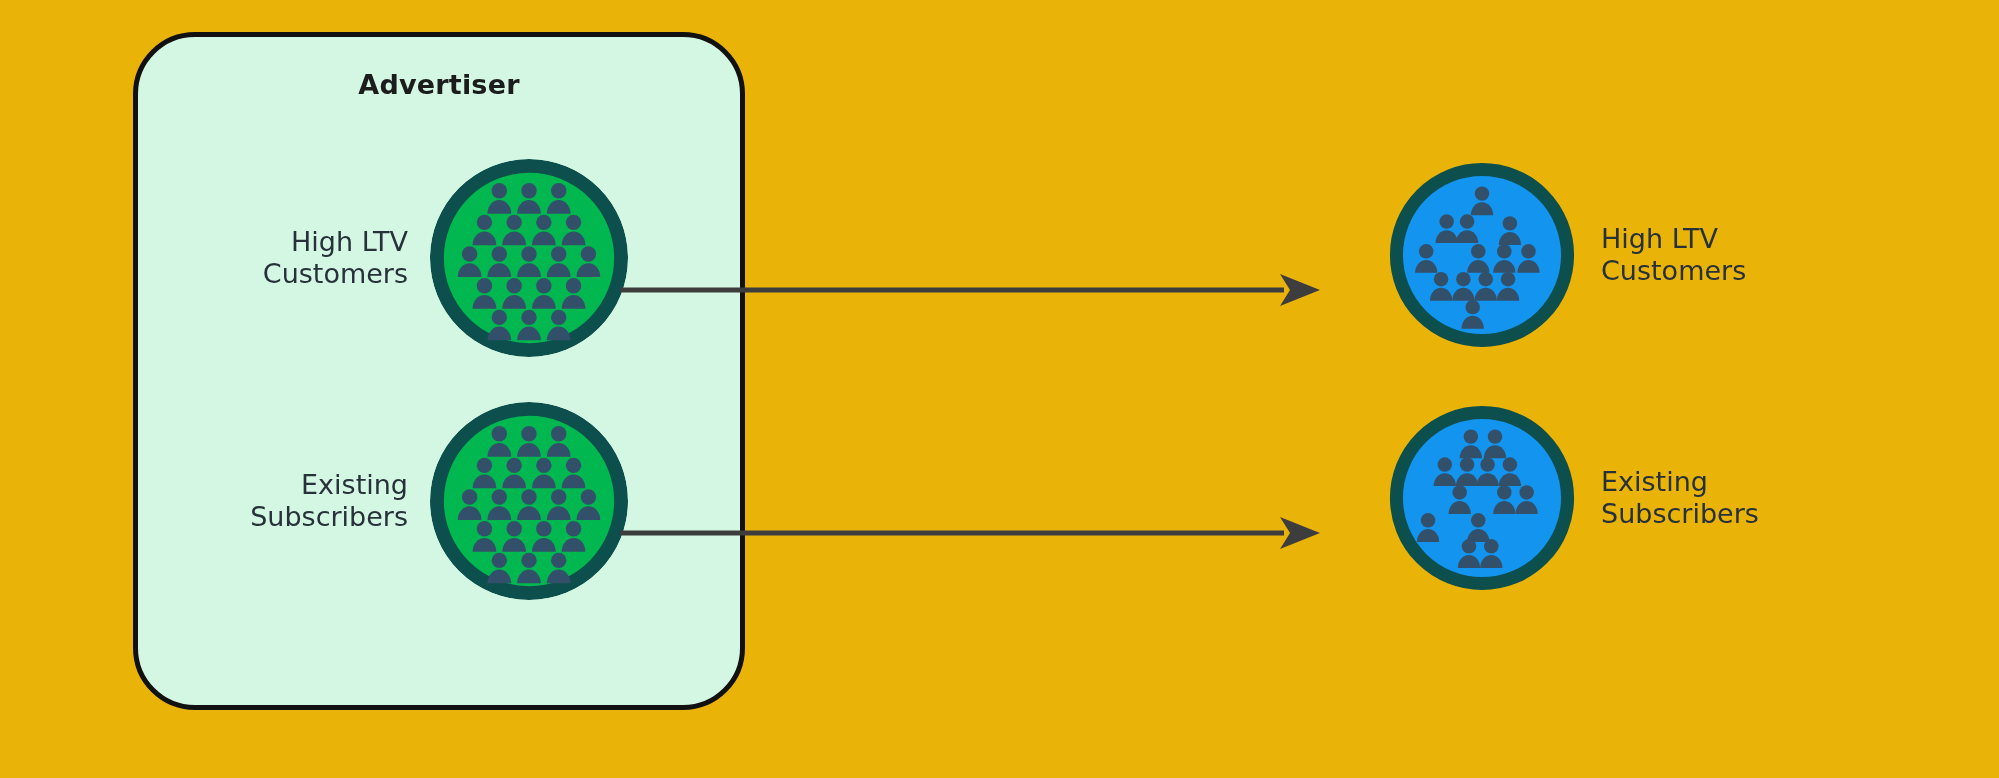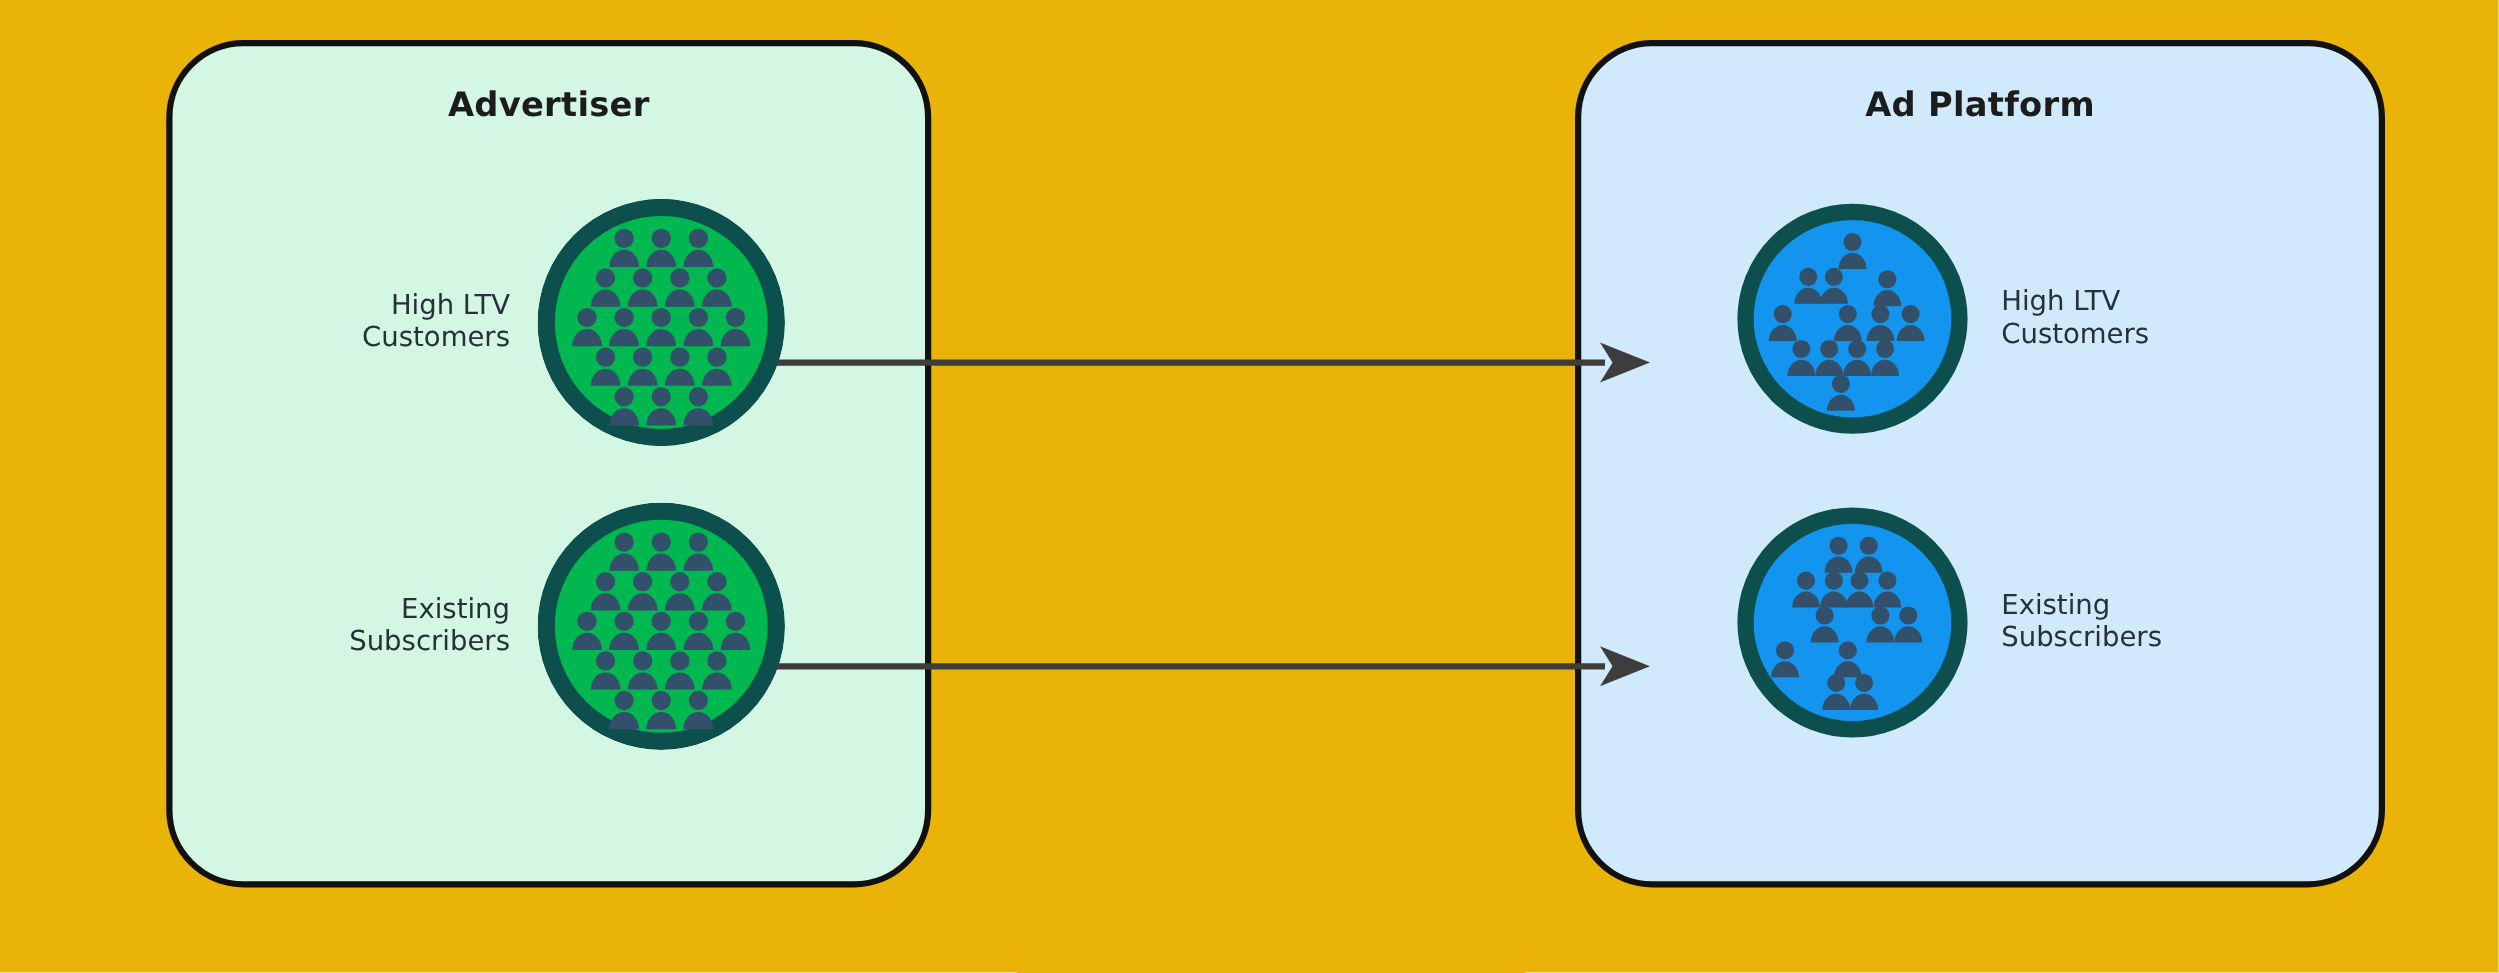--- a/index.html
+++ b/index.html
@@ -55,21 +55,21 @@
   
   .group {
     position: absolute;
     display: flex;
     align-items: center;
   }
   .group.left-labelled { flex-direction: row; }
   .group.right-labelled { flex-direction: row; }
 
   .group-label {
-    font-size: 22px;
+    font-size: 27px;
     line-height: 1.18;
     color: #27313a;
     white-space: pre-line;
   }
   .group-label.align-right { text-align: right; }
   .group-label.align-left  { text-align: left; }
 
   .bubble {
     position: relative;
     border-radius: 50%;
@@ -106,23 +106,20 @@
 </style>
 </head>
 <body>
 
 <div id="stage">
 
   <div class="panel" id="panel-advertiser">
     <div class="panel-title">Advertiser</div>
   </div>
 
-  <div class="panel" id="panel-adplatform">
-    <div class="panel-title">Ad Platform</div>
-  </div>
 
   <div class="group left-labelled" id="group-adv-hltv">
     <div class="group-label align-right">High LTV
 Customers</div>
     <div class="bubble green">
       <svg width="198" height="198" viewBox="0 0 100 100" aria-hidden="true">
         <circle cx="50" cy="50" r="46.5" fill="#00b84f" stroke="#0d4f4c" stroke-width="7"></circle>
         <g fill="#33506b">
 
           <g transform="translate(35.0,16.0) scale(0.95)">

